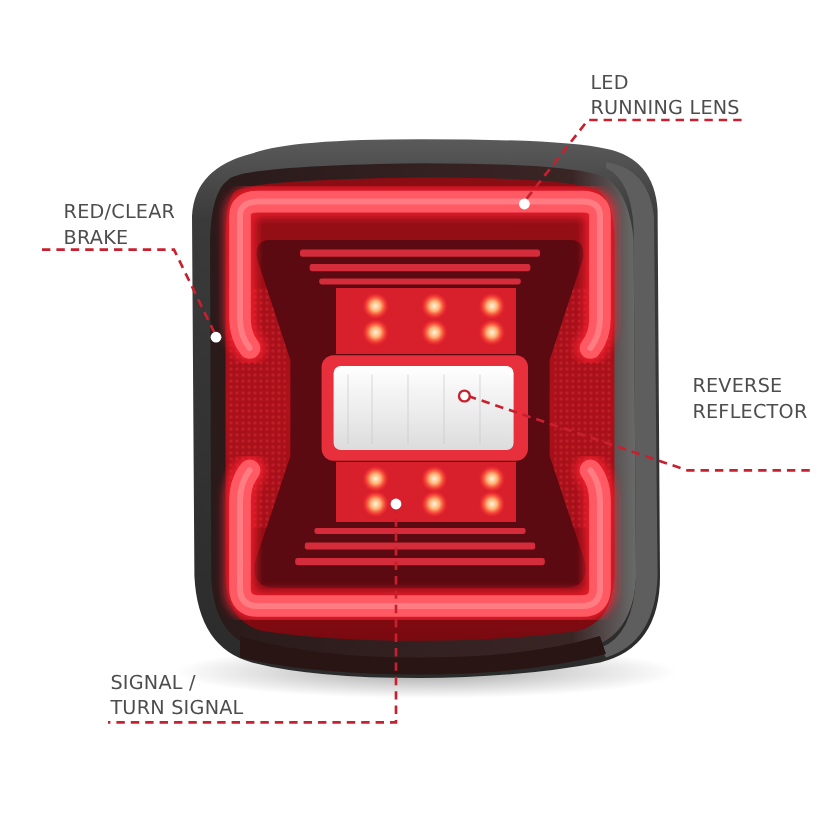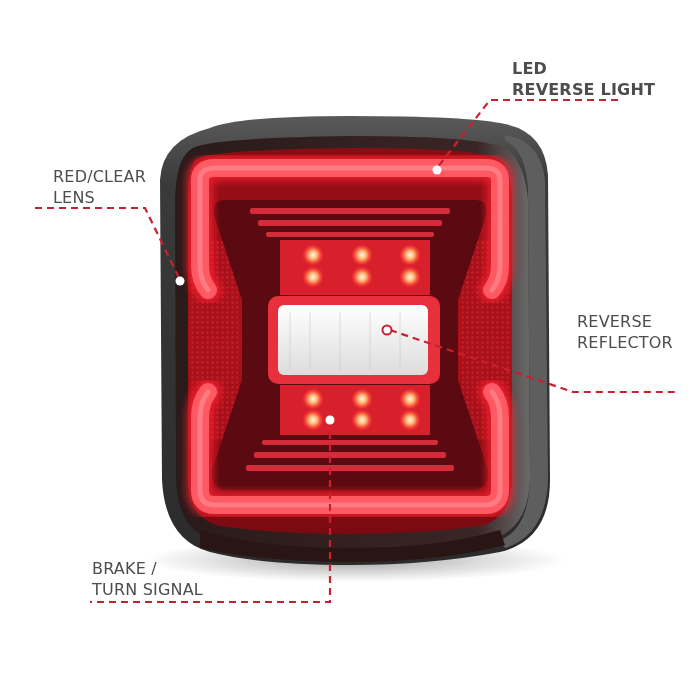--- a/index.html
+++ b/index.html
@@ -140,31 +140,31 @@
     <polyline points="330,420 330,602 90,602"></polyline>
   </g>
   <g>
     <circle cx="437" cy="170" r="4.5" fill="#ffffff"></circle>
     <circle cx="180" cy="281" r="4.5" fill="#ffffff"></circle>
     <circle cx="387" cy="330" r="4.5" fill="#ffffff" stroke="#c8202e" stroke-width="2"></circle>
     <circle cx="330" cy="420" r="4.5" fill="#ffffff"></circle>
   </g>
 </svg>
 
-<div class="label" style="left:512px; top:58px;font-weight:bold;">
+<div class="label" style="left:492px; top:58px;">
   <span>LED</span>
-  <span>REVERSE LIGHT</span>
+  <span>RUNNING LENS</span>
 </div>
 
 <div class="label" style="left:37px; top:166px;margin-left:16px;">
   <span>RED/CLEAR</span>
-  <span>LENS</span>
+  <span>BRAKE</span>
 </div>
 
 <div class="label" style="left:577px; top:311px;">
   <span>REVERSE</span>
   <span>REFLECTOR</span>
 </div>
 
 <div class="label" style="left:92px; top:558px;">
-  <span>BRAKE /</span>
+  <span>SIGNAL /</span>
   <span>TURN SIGNAL</span>
 </div>
 
 </body></html>

